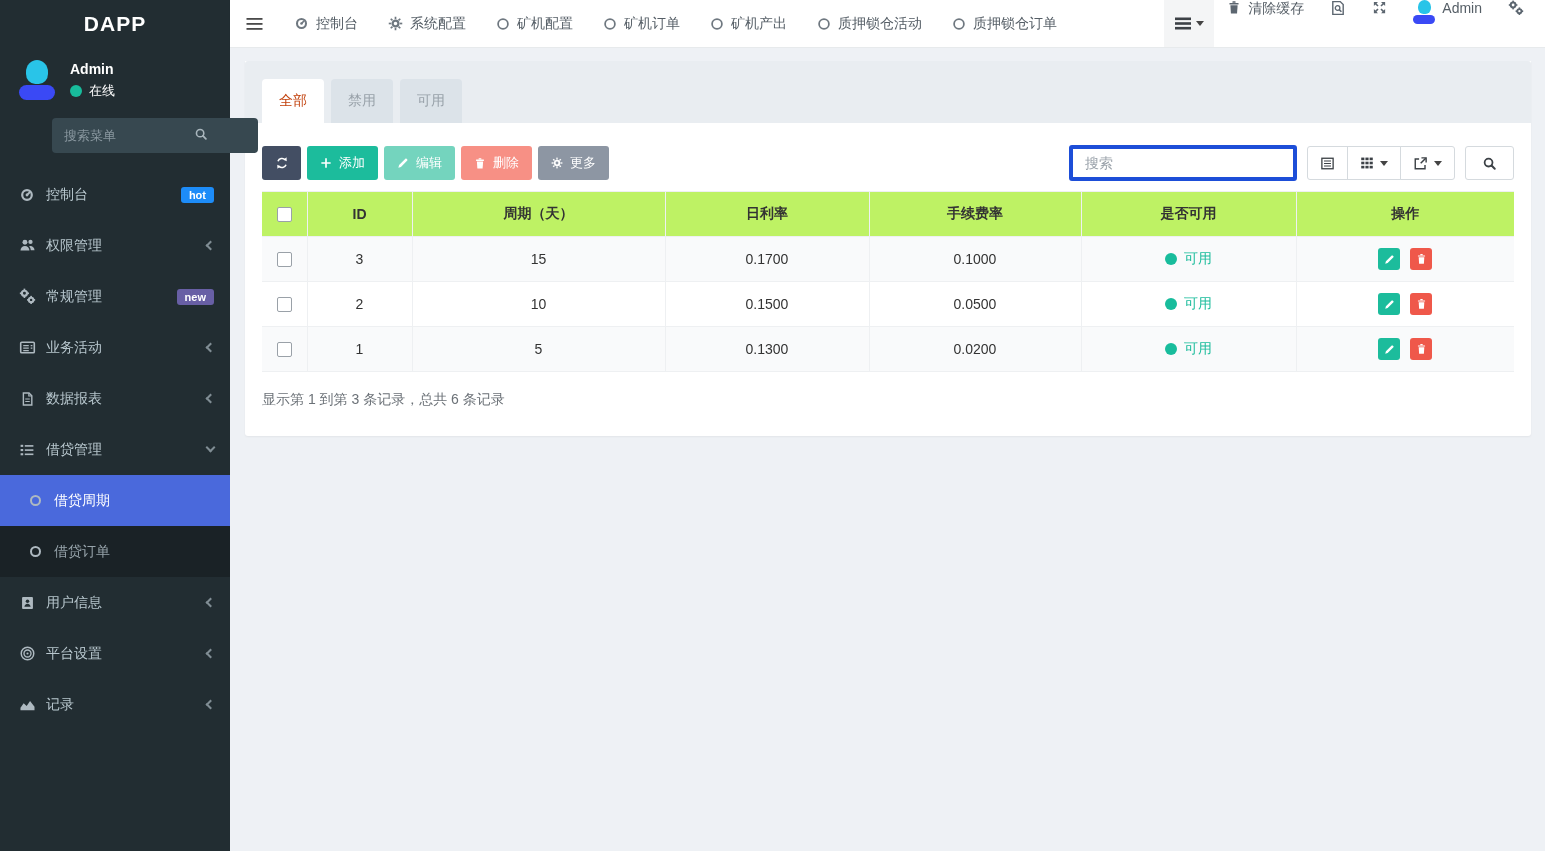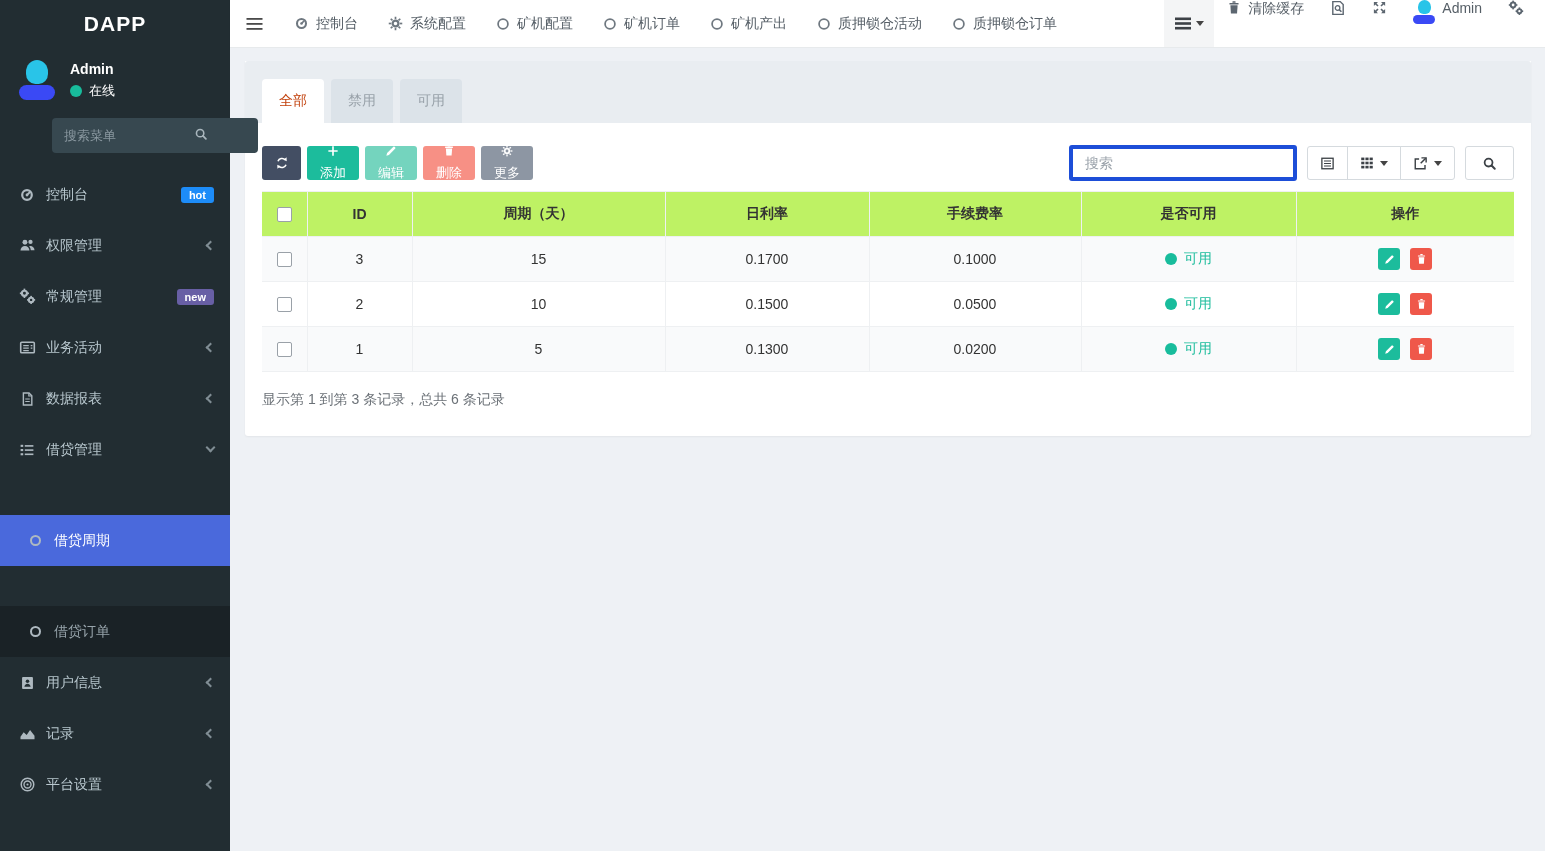--- a/index.html
+++ b/index.html
@@ -34,21 +34,21 @@
   .m-item .mi { width:18px; display:flex; justify-content:center; color:#aeb9c0; }
   .m-item .lbl { flex:1; }
   .badge { font-size:11px; font-weight:bold; color:#fff; border-radius:3px; padding:2px 8px; }
   .badge.hot { background:#1d8cf8; }
   .badge.new { background:#685fa5; }
   .chev { width:7px; height:7px; border:solid #808d94; border-width:0 2px 2px 0; display:inline-block; }
   .chev.left { transform:rotate(135deg); }
   .chev.down { transform:rotate(45deg); margin-top:-4px; }
   .submenu .m-item { background:#1a2226; color:#97a4ab; }
   .submenu .m-item.active { background:#4a69dc; color:#fff; }
-  .submenu .m-item { padding-left:26px;margin-top:40px; }
+  .submenu .m-item { padding-left:26px; }
   .circ { width:11px; height:11px; border:2px solid currentColor; border-radius:50%; }
 
   
   .main { flex:1; display:flex; flex-direction:column; }
   .topbar { height:48px; background:#fff; display:flex; align-items:center;
             border-bottom:1px solid #e7eaec; box-shadow:0 1px 2px rgba(0,0,0,.04); }
   .burger { padding:0 16px; color:#4a4a4a; cursor:pointer; display:flex; align-items:center; height:100%; }
   .nav-items { display:flex; align-items:center; height:100%; }
   .nav-item { display:flex; align-items:center; gap:7px; padding:0 15px; height:100%; color:#555e66; cursor:pointer; }
   .nav-item .ni { color:#6f7press880; display:flex; }
@@ -65,21 +65,21 @@
   .panel { background:#fff; border-radius:0 0 3px 3px; box-shadow:0 1px 2px rgba(0,0,0,.05); }
   .panel-heading { background:#e9edf1; padding:18px 17px 0 17px; border-radius:3px 3px 0 0; display:flex; }
   .tab { min-width:58px; height:44px; display:flex; align-items:center; justify-content:center;
          padding:0 17px; margin-right:7px; border-radius:4px 4px 0 0; background:#dce3e9; color:#98a1a9; cursor:pointer; font-size:14px; }
   .tab.active { background:#fff; color:#c2410c; }
   .panel-body { padding:22px 17px 27px 17px; }
 
   .toolbar { display:flex; align-items:center; }
   .btn { height:34px; border:none; border-radius:3px; color:#fff; font-size:13px;
          display:inline-flex; align-items:center; justify-content:center; gap:7px; padding:0 13px; margin-right:6px; cursor:pointer;
-         font-family:inherit;flex-direction:column; }
+         font-family:inherit; }
   .btn-refresh { background:#434e63; width:39px; padding:0; }
   .btn-add { background:#1cbc9c; }
   .btn-edit { background:#74d4be; cursor:default; }
   .btn-del { background:#f79085; cursor:default; }
   .btn-more { background:#8d96a3; }
   .toolbar-right { margin-left:auto; display:flex; align-items:center; }
   .search-box { width:228px; height:36px; border:4px solid #1d4ed8; border-radius:3px; padding:0 12px; font-size:14px; color:#7f1d1d; outline:none; font-family:inherit; }
   .search-box::placeholder { color:#9aa2aa; }
   .btn-group { display:flex; margin-left:10px; }
   .gbtn { height:34px; background:#fff; border:1px solid #d5dade; margin-left:-1px; display:inline-flex; align-items:center; justify-content:center; gap:6px; padding:0 12px; cursor:pointer; color:#3c4146; }
@@ -230,36 +230,36 @@
             <rect x="2.2" y="1.6" width="11.6" height="12.8" rx="1" fill="currentColor"></rect>
             <circle cx="8" cy="6.2" r="1.9" fill="#222d32"></circle>
             <path d="M4.7 12c0-1.8 1.5-3.3 3.3-3.3s3.3 1.5 3.3 3.3z" fill="#222d32"></path>
           </svg>
         </span>
       <span class="lbl">用户信息</span>
       <span class="chev left"></span>
     </div>
     <div class="m-item">
       <span class="mi">
-        <svg width="17" height="17" viewBox="0 0 16 16" fill="currentColor">
-            <path d="M1.4 13.4v-2.3l3-4.2 2.8 2.4 3.2-4.7 4.2 5.6v3.2z"></path>
-          </svg>
-        </span>
-      <span class="lbl">记录</span>
-      <span class="chev left"></span>
-    </div>
-    <div class="m-item">
-      <span class="mi">
         <svg width="17" height="17" viewBox="0 0 16 16" fill="none" stroke="currentColor">
             <circle cx="8" cy="8" r="5.9" stroke-width="1.4"></circle>
             <circle cx="8" cy="8" r="3.3" stroke-width="1.3"></circle>
             <circle cx="8" cy="8" r="1" fill="currentColor" stroke="none"></circle>
           </svg>
         </span>
       <span class="lbl">平台设置</span>
+      <span class="chev left"></span>
+    </div>
+    <div class="m-item">
+      <span class="mi">
+        <svg width="17" height="17" viewBox="0 0 16 16" fill="currentColor">
+            <path d="M1.4 13.4v-2.3l3-4.2 2.8 2.4 3.2-4.7 4.2 5.6v3.2z"></path>
+          </svg>
+        </span>
+      <span class="lbl">记录</span>
       <span class="chev left"></span>
     </div>
   </nav>
 </aside>
 
 <div class="main">
 
   <header class="topbar">
     <div class="burger">
       <svg width="17" height="14" viewBox="0 0 16 14" fill="currentColor">

